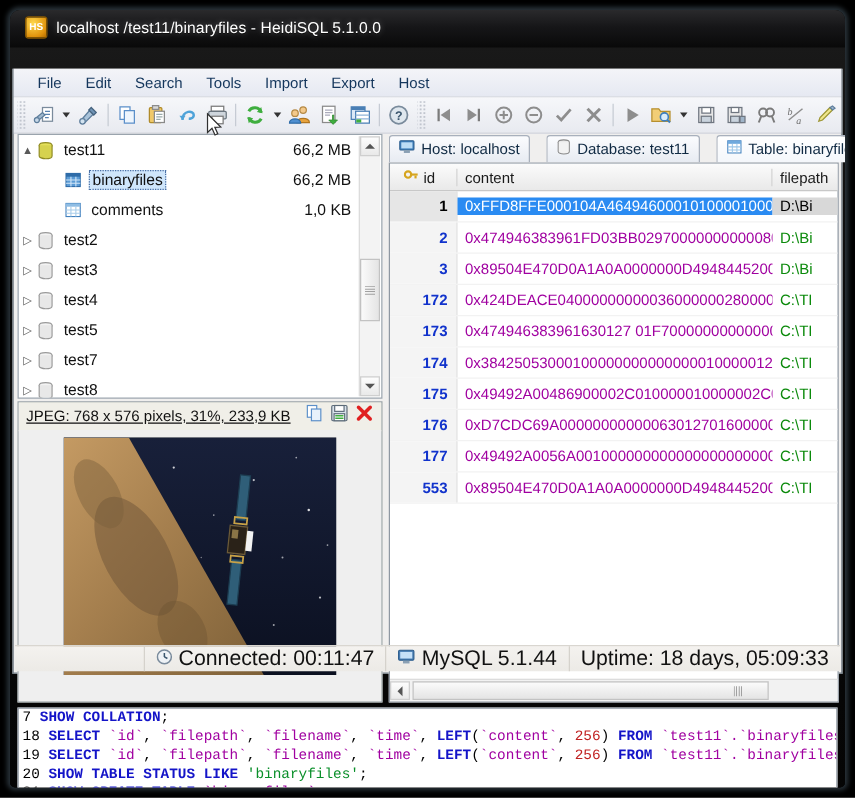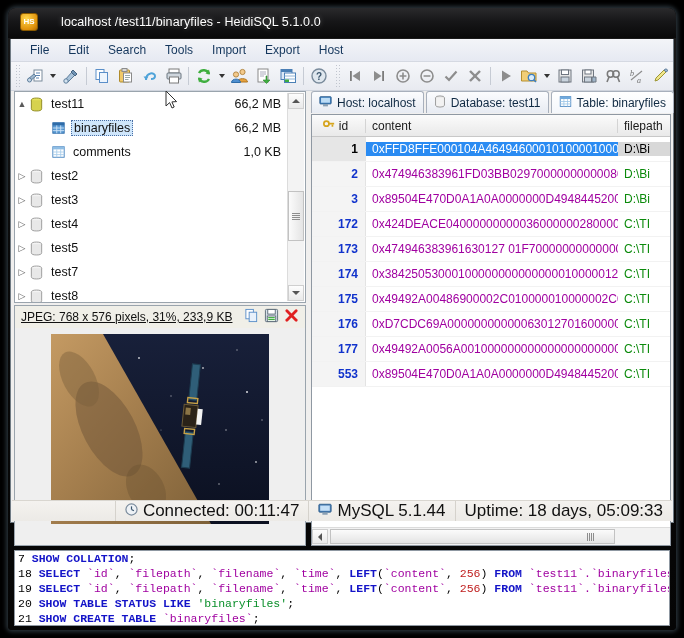--- a/index.html
+++ b/index.html
@@ -12,34 +12,34 @@
     background:linear-gradient(to bottom,#1b1b1b 0%,#0a0a0a 40%,#050505 100%);
     box-shadow:0 0 4px 2px rgba(120,150,170,.35);
     overflow:hidden;
   }
   #titlebar{
     position:absolute;left:0;top:0;width:668px;height:30px;
     background:linear-gradient(to bottom,#2a2a2c 0%,#161618 45%,#090909 100%);
     border-radius:7px 7px 0 0;
   }
   #titlebar .tl-inner{
-    position:absolute;left:12px;top:5px;display:flex;align-items:center;gap:23px;
+    position:absolute;left:12px;top:5px;display:flex;align-items:center;gap:7px;
   }
   .app-icon{
     width:16px;height:16px;border-radius:3px;
     background:radial-gradient(circle at 35% 30%,#ffd84d,#e0920c 70%,#b06a00);
     border:1px solid #8a5a00;position:relative;
     font:bold 8px "Liberation Sans",sans-serif;color:#fff;text-align:center;line-height:15px;
   }
   .title-text{color:#fff;font-size:12.5px;letter-spacing:.1px;
     text-shadow:0 0 5px rgba(255,255,255,.35),0 1px 0 #000;white-space:nowrap;}
 
   
   #client{
-    position:absolute;left:2px;top:31px;width:664px;height:484px;
+    position:absolute;left:2px;top:47px;width:664px;height:484px;
     background:#f0efee;border:1px solid #6f7a83;border-top:none;
     box-sizing:border-box;
   }
 
   
   #menubar{height:22px;background:linear-gradient(to bottom,#f3f4f8,#e6e9f2);
     border-bottom:1px solid #d5d9e2;display:flex;align-items:center;padding-left:10px;gap:1px;}
   .menu-item{font-size:12px;color:#14365c;padding:3px 9px;white-space:nowrap;}
 
   
@@ -91,21 +91,21 @@
     border-bottom:1px solid #cfcabb;padding-left:6px;}
   #pvhead .pvtext{font-size:12px;color:#111;white-space:nowrap;text-decoration:underline;}
   .pvicons{margin-left:auto;display:flex;align-items:center;gap:5px;padding-right:6px;}
   #pvbody{position:absolute;left:0;top:22px;right:0;bottom:0;background:#efefef;
     display:flex;align-items:flex-start;justify-content:center;}
   #pic{width:218px;height:190px;margin-top:6px;position:relative;overflow:hidden;
     background:radial-gradient(ellipse at 78% 35%,#1c2438 0%,#101726 55%,#0a0f1a 100%);}
 
   
   #rightcol{position:absolute;left:300px;top:1px;width:360px;height:455px;}
-  #tabstrip{height:23px;display:flex;align-items:flex-start;gap:2px;}
+  #tabstrip{height:23px;display:flex;align-items:center;gap:13px;}
   .tab{height:21px;display:flex;align-items:center;gap:5px;padding:0 7px;font-size:12px;color:#102a43;
     background:linear-gradient(to bottom,#fbfcfe,#e7ebf2);
     border:1px solid #a8b0bc;border-bottom:none;border-radius:3px 3px 0 0;white-space:nowrap;}
   .tab.active{background:linear-gradient(to bottom,#ffffff,#f4f7fb);}
   .tab-extra{display:flex;align-items:center;padding:0 4px;}
 
   #gridwrap{position:absolute;left:0;top:23px;width:360px;height:432px;
     background:#fff;border:1px solid #8f98a2;box-sizing:border-box;}
   #filterbar{height:24px;display:flex;align-items:center;background:#f7f7f7;
     border-bottom:1px solid #e2e2e2;padding-left:5px;font-size:12px;color:#111;}

